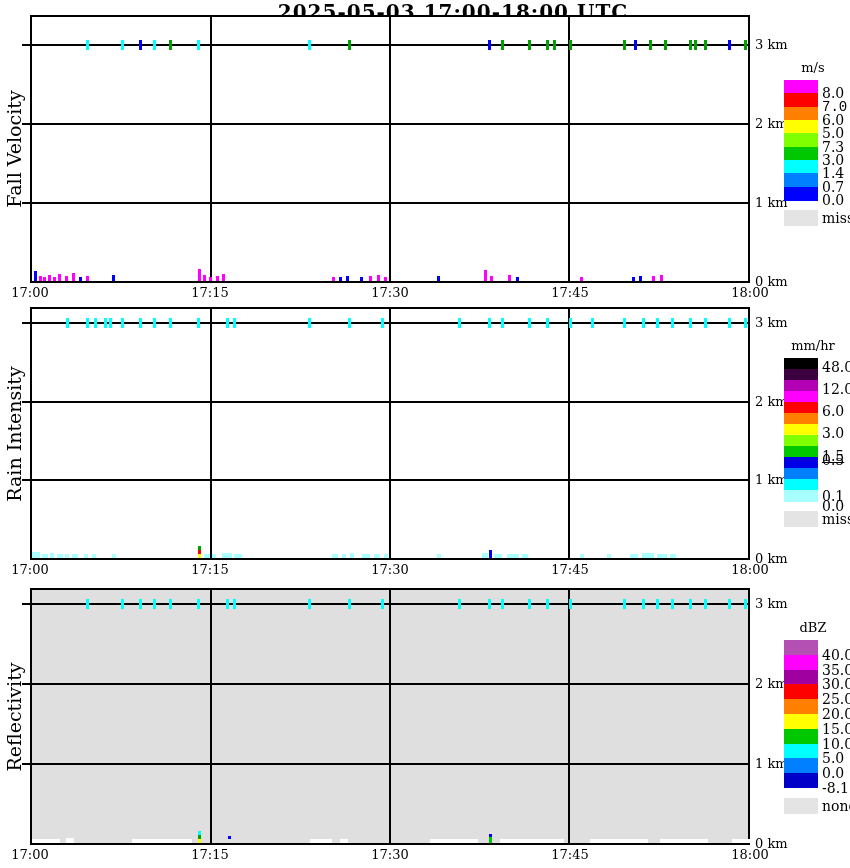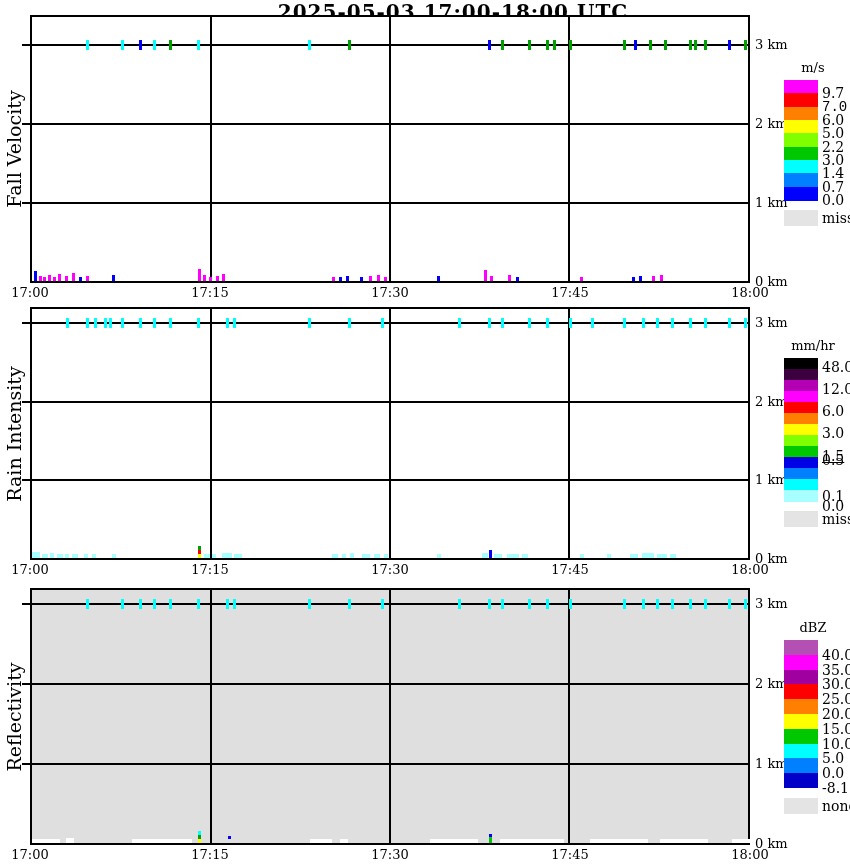--- a/index.html
+++ b/index.html
@@ -119,25 +119,25 @@
       <div style="position: absolute; left: 774px; top: 60px; width: 78px; text-align: center; font-size: 13px;">m/s</div>
       <div style="position: absolute; left: 784px; top: 80px; width: 34px; height: 13.84px; background: rgb(255, 0, 255);"></div>
       <div style="position: absolute; left: 784px; top: 93.34px; width: 34px; height: 13.84px; background: rgb(255, 0, 0);"></div>
       <div style="position: absolute; left: 784px; top: 106.68px; width: 34px; height: 13.84px; background: rgb(255, 128, 0);"></div>
       <div style="position: absolute; left: 784px; top: 120.02px; width: 34px; height: 13.84px; background: rgb(255, 255, 0);"></div>
       <div style="position: absolute; left: 784px; top: 133.36px; width: 34px; height: 13.84px; background: rgb(128, 255, 0);"></div>
       <div style="position: absolute; left: 784px; top: 146.7px; width: 34px; height: 13.84px; background: rgb(0, 200, 0);"></div>
       <div style="position: absolute; left: 784px; top: 160.04px; width: 34px; height: 13.84px; background: rgb(0, 255, 255);"></div>
       <div style="position: absolute; left: 784px; top: 173.38px; width: 34px; height: 13.84px; background: rgb(0, 128, 255);"></div>
       <div style="position: absolute; left: 784px; top: 186.72px; width: 34px; height: 13.84px; background: rgb(0, 0, 255);"></div>
-      <div style="position: absolute; left: 822px; top: 93px; transform: translateY(-50%); font-size: 14px; white-space: nowrap;">9.7</div>
+      <div style="position: absolute; left: 822px; top: 93px; transform: translateY(-50%); font-size: 14px; white-space: nowrap;">8.0</div>
       <div style="position: absolute; left: 822px; top: 107px; transform: translateY(-50%); font-size: 14px; white-space: nowrap; font-family: Liberation Mono, monospace;">7.0</div>
       <div style="position: absolute; left: 822px; top: 120px; transform: translateY(-50%); font-size: 14px; white-space: nowrap;">6.0</div>
       <div style="position: absolute; left: 822px; top: 133px; transform: translateY(-50%); font-size: 14px; white-space: nowrap;">5.0</div>
-      <div style="position: absolute; left: 822px; top: 147px; transform: translateY(-50%); font-size: 14px; white-space: nowrap;">2.2</div>
+      <div style="position: absolute; left: 822px; top: 147px; transform: translateY(-50%); font-size: 14px; white-space: nowrap;">7.3</div>
       <div style="position: absolute; left: 822px; top: 160px; transform: translateY(-50%); font-size: 14px; white-space: nowrap;">3.0</div>
       <div style="position: absolute; left: 822px; top: 173px; transform: translateY(-50%); font-size: 14px; white-space: nowrap;">1.4</div>
       <div style="position: absolute; left: 822px; top: 187px; transform: translateY(-50%); font-size: 14px; white-space: nowrap;">0.7</div>
       <div style="position: absolute; left: 822px; top: 200px; transform: translateY(-50%); font-size: 14px; white-space: nowrap;">0.0</div>
       <div style="position: absolute; left: 784px; top: 210.06px; width: 34px; height: 16px; background: rgb(228, 228, 228);"></div>
       <div style="position: absolute; left: 822px; top: 218.06px; transform: translateY(-50%); font-size: 14px;">miss</div>
       <div style="position: absolute; left: 30px; top: 307px; width: 720px; height: 253px; border: 2px solid rgb(0, 0, 0); box-sizing: border-box; background: rgb(255, 255, 255); overflow: visible;">
         <div style="position: absolute; left: 178px; top: 0px; width: 2px; height: 249px; background: rgb(0, 0, 0);"></div>
         <div style="position: absolute; left: 357px; top: 0px; width: 2px; height: 249px; background: rgb(0, 0, 0);"></div>
         <div style="position: absolute; left: 536px; top: 0px; width: 2px; height: 249px; background: rgb(0, 0, 0);"></div>

